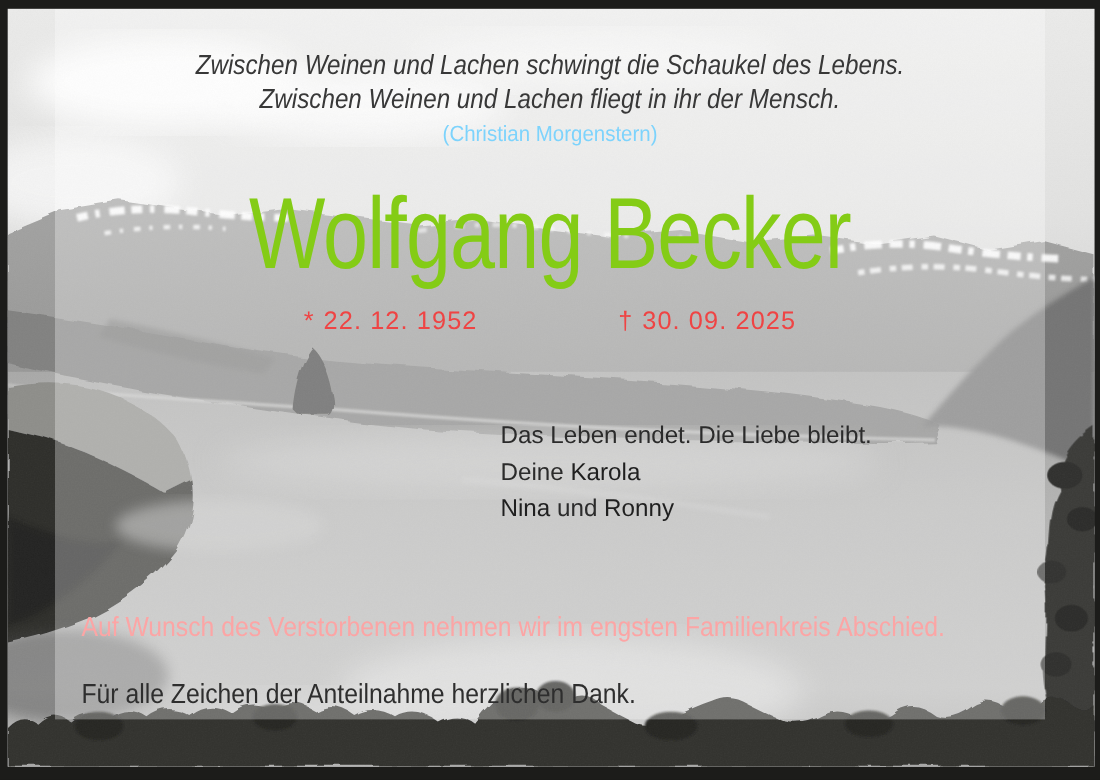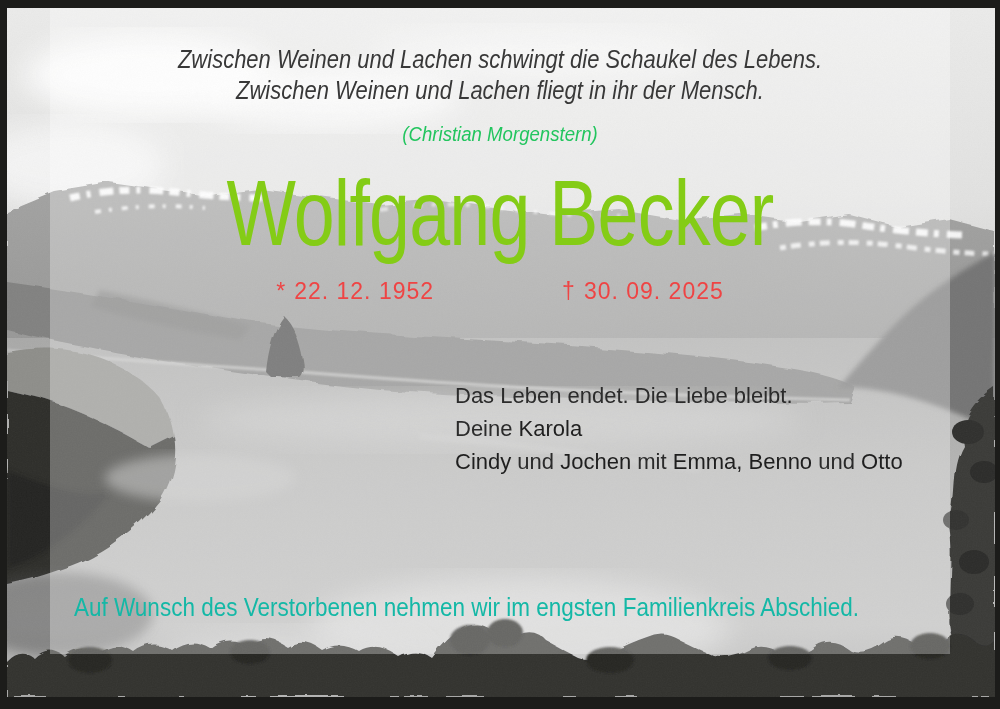--- a/index.html
+++ b/index.html
@@ -7,31 +7,31 @@
         font-family:"Liberation Sans","DejaVu Sans",sans-serif;}
   .photo{position:absolute;left:7px;top:8px;right:5px;bottom:12px;background:#dcdcdc;overflow:hidden;}
   .photo svg{display:block;width:100%;height:100%;}
   .overlay-panel{position:absolute;left:50px;top:8px;width:900px;height:646px;
         background:rgba(255,255,255,0.30);pointer-events:none;}
   .txt{position:absolute;color:#2a2a2a;white-space:nowrap;}
   .center{left:0;right:0;text-align:center;}
   .cond{display:inline-block;transform:scaleX(0.88);transform-origin:50% 50%;}
   .condL{display:inline-block;transform:scaleX(0.9);transform-origin:0 50%;}
   .quote{top:44px;font-size:25px;line-height:31px;font-style:italic;color:#383838;}
-  .attr{top:123px;font-size:20px;color:#22c55e;font-style:italic;}
+  .attr{top:111px;font-size:20px;color:#7dd3fc;}
   .attr .cond{transform:scaleX(0.93);}
   .name{top:170px;font-size:92px;line-height:86px;font-weight:400;color:#84cc16;}
   .name .cond{transform:scaleX(0.8);letter-spacing:-1px;}
   .dates{top:278px;left:0;right:0;display:flex;justify-content:center;gap:128px;
          font-size:23px;color:#ef4444;letter-spacing:1px;}
   .dates .sym{margin-right:8px;}
   .family{top:379px;left:455px;font-size:22px;line-height:33px;color:#2b2b2b;}
   .family .bold,.place .bold{font-weight:400;color:#1f1f1f;}
   .place{top:478px;left:72px;font-size:23px;color:#2b2b2b;}
-  .closing1{top:593px;left:74px;font-size:25px;color:#14b8a6;}
+  .closing1{top:556px;left:74px;font-size:25px;color:#fca5a5;}
   .closing2{top:617px;left:74px;font-size:25px;color:#2e2e2e;}
 </style>
 </head>
 <body>
 
 <div class="page">
 
   <div class="photo">
     <svg viewBox="7 8 988 689" preserveAspectRatio="none">
       <defs>
@@ -159,21 +159,24 @@
   </div>
 
   <div class="txt dates">
     <span><span class="sym">*</span><span>22. 12. 1952</span></span>
     <span><span class="sym">†</span><span>30. 09. 2025</span></span>
   </div>
 
   <div class="txt family">
     <div>Das Leben endet. Die Liebe bleibt.</div>
     <div><span>Deine </span><span class="bold">Karola</span></div>
-    <div><span class="bold">Cindy</span><span> und </span><span class="bold">Jochen</span><span> mit </span><span class="bold">Emma, Benno</span><span> und </span><span class="bold">Otto</span></div>
+    <div><span class="bold">Nina</span><span> und </span><span class="bold">Ronny</span></div>
   </div>
 
 
   <div class="txt closing1">
     <span class="condL">Auf Wunsch des Verstorbenen nehmen wir im engsten Familienkreis Abschied.</span>
   </div>
+  <div class="txt closing2">
+    <span class="condL">Für alle Zeichen der Anteilnahme herzlichen Dank.</span>
+  </div>
 
 </div>
 
 </body></html>

